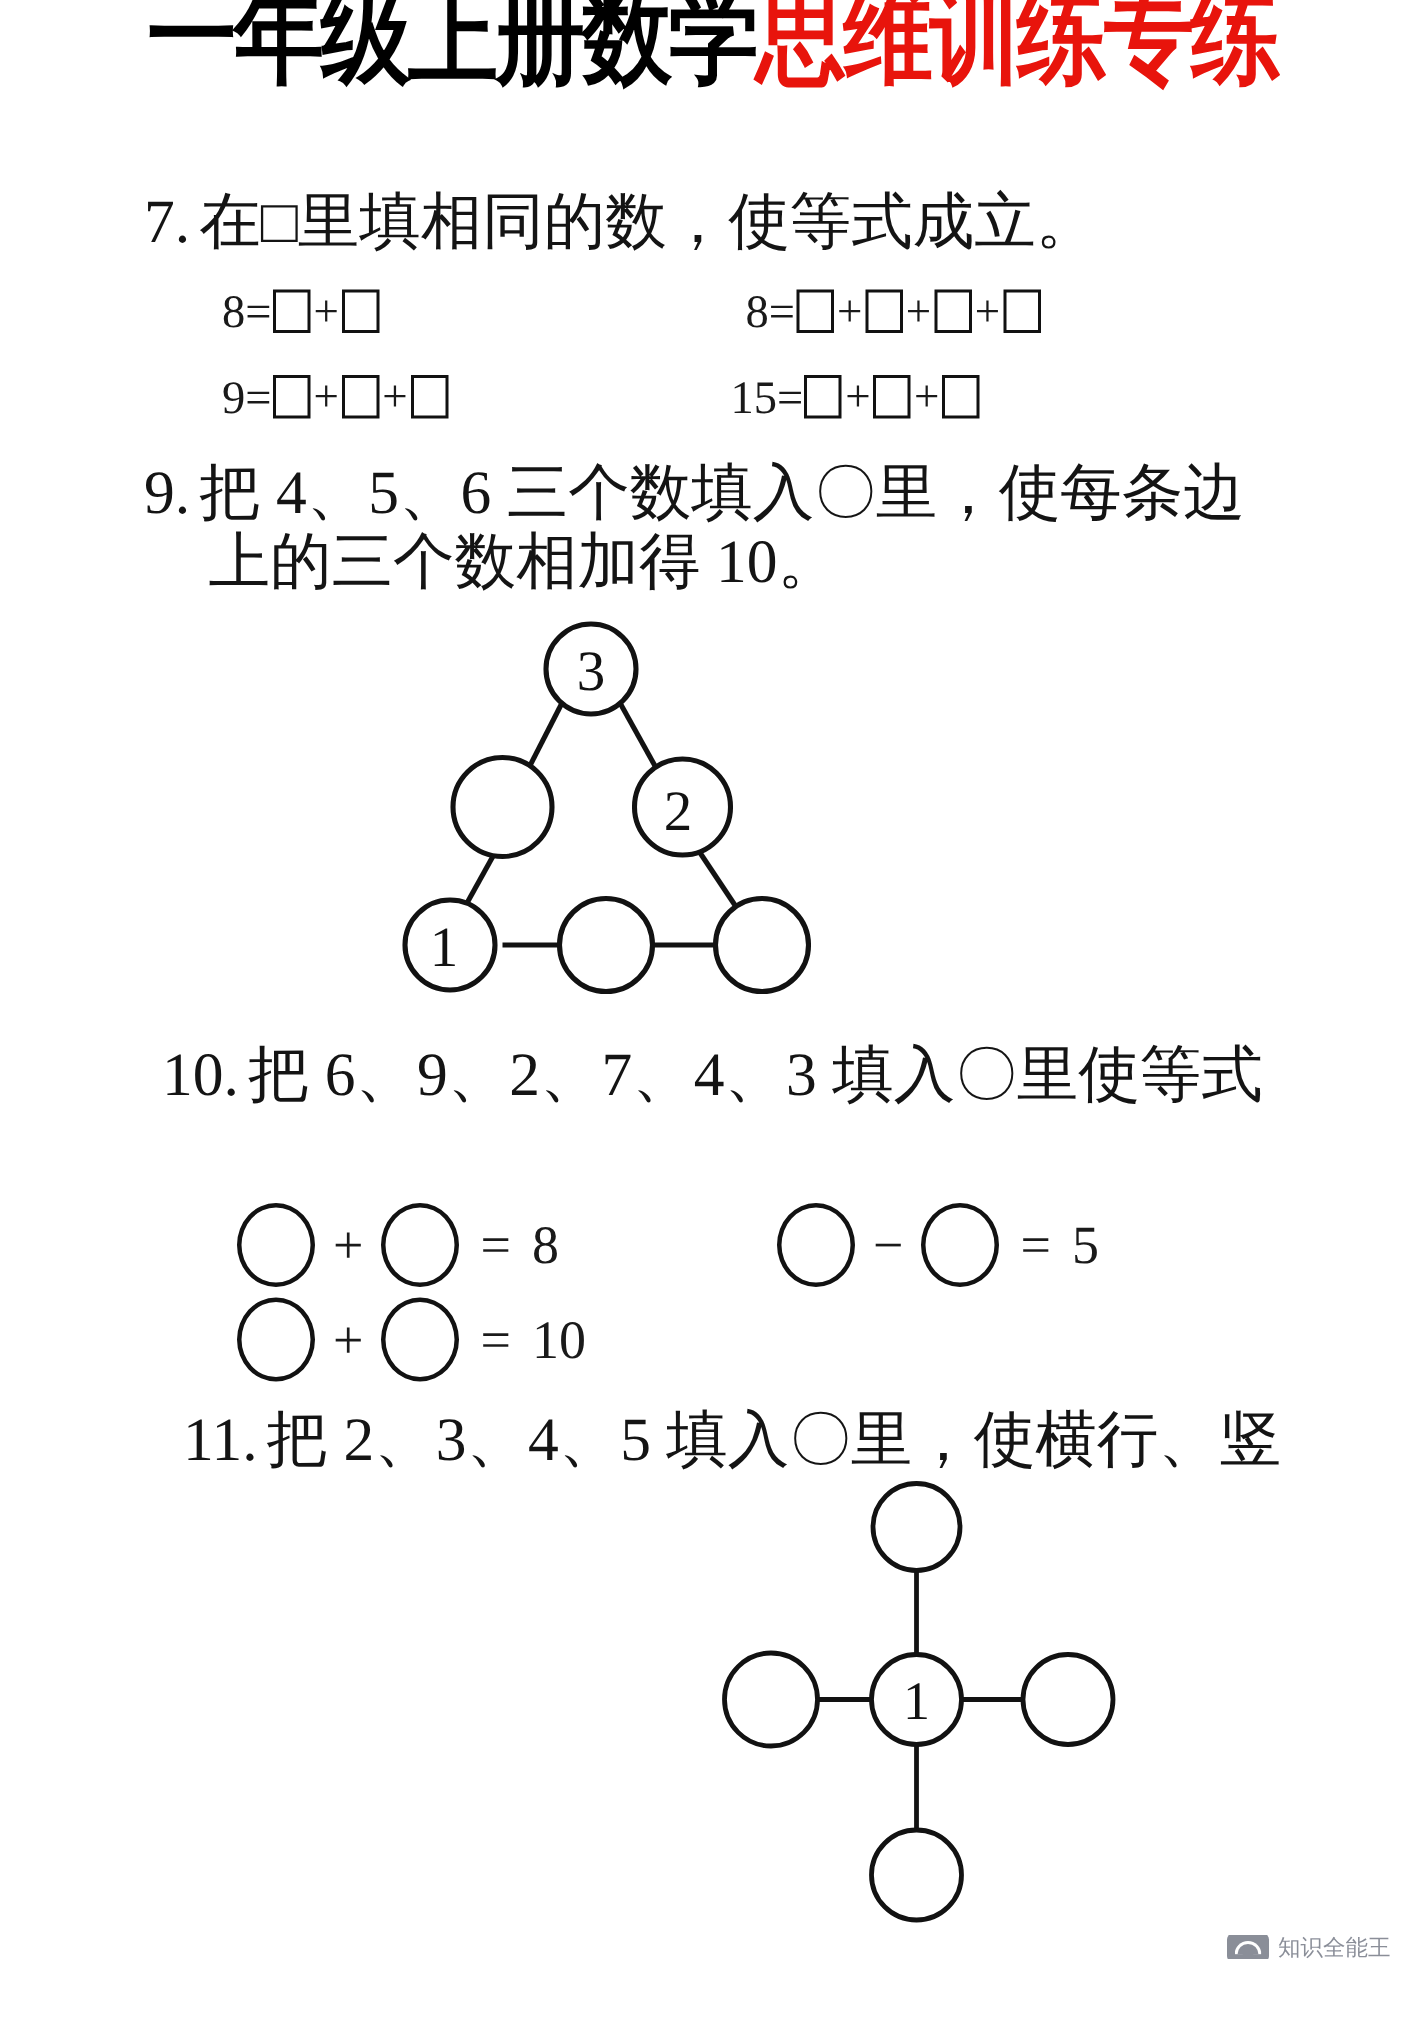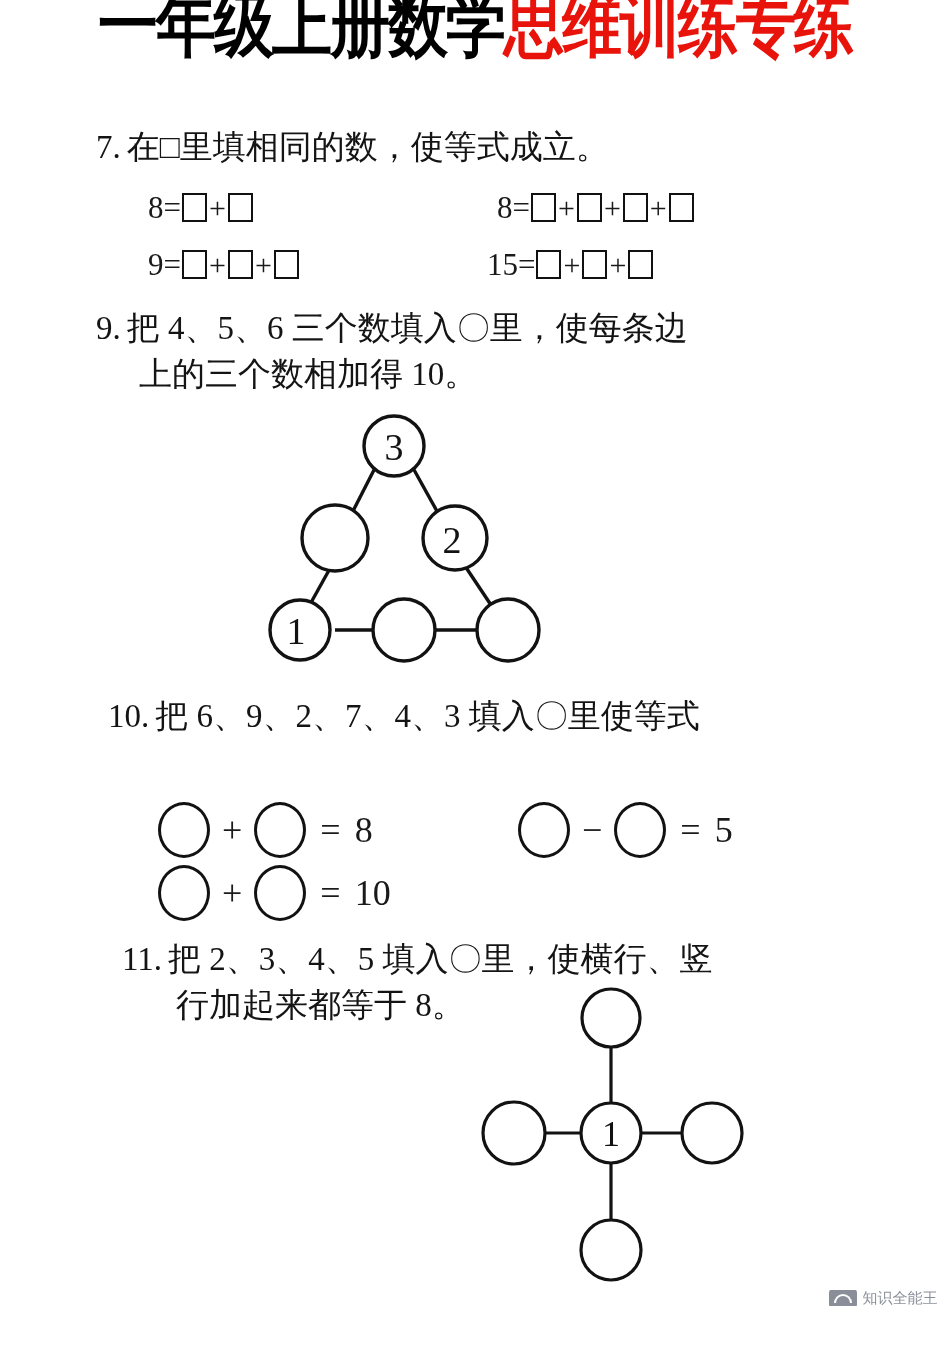--- a/index.html
+++ b/index.html
@@ -42,21 +42,21 @@
   }
   .title-black { color: #000000; }
   .title-red   { color: #e8140c; }
 
   
   .q {
     position: absolute;
     font-family: "Liberation Serif", "DejaVu Serif", serif;
   }
   .q-text {
-    font-size: 33px;
+    font-size: 41px;
     line-height: 46px;
     color: #141414;
     white-space: nowrap;
   }
   .q-num {
     display: inline-block;
   }
   .q-indent {
     display: block;
     white-space: nowrap;
@@ -123,21 +123,20 @@
     line-height: 1;
   }
 
   
   .watermark {
     position: absolute;
     display: flex;
     align-items: center;
     opacity: 0.55;
     overflow: hidden;
-    justify-content: center;
   }
   .wm-logo {
     width: 28px;
     height: 19px;
     background: #2b3245;
     border-radius: 4px;
     margin-right: 6px;
     position: relative;
   }
   .wm-logo::before {
@@ -270,21 +269,20 @@
   <span class="circ"></span>
   <span class="op">+</span>
   <span class="circ"></span>
   <span class="op op-eq">=</span>
   <span class="res">10</span>
 </div>
 
 <div class="q" style="left:108px; top:936px;margin-left:14px;">
   <div class="q-text">
     <span class="q-num">11.</span><span style="display:inline-block;width:6px;"></span><span>把 2、3、4、5 填入〇里，使横行、竖</span>
-    <span class="q-indent" style="padding-left:54px;">行加起来都等于 8。</span>
   </div>
 </div>
 
 <div class="fig" style="left:463px; top:985px;">
   <svg width="300" height="300" viewBox="0 0 300 300" xmlns="http://www.w3.org/2000/svg">
     <g stroke="#121212" stroke-width="3.2" fill="none">
       <line x1="148" y1="62" x2="148" y2="118"></line>
       <line x1="148" y1="178" x2="148" y2="235"></line>
       <line x1="82" y1="148" x2="118" y2="148"></line>
       <line x1="178" y1="148" x2="218" y2="148"></line>

